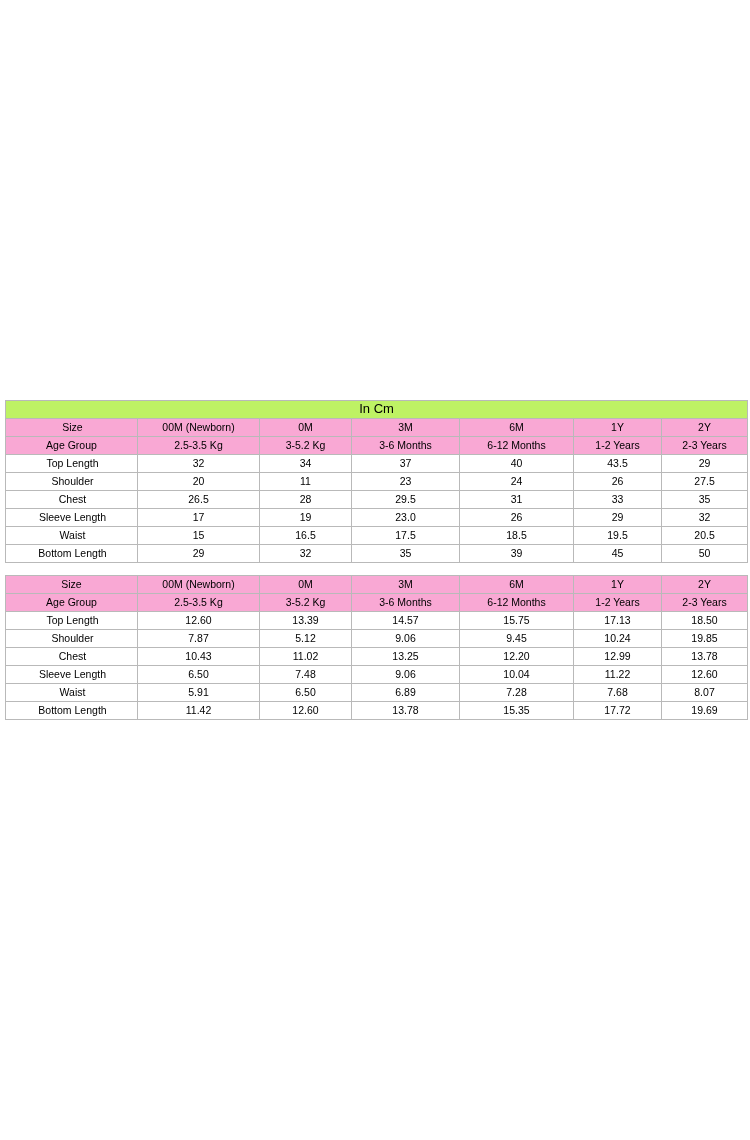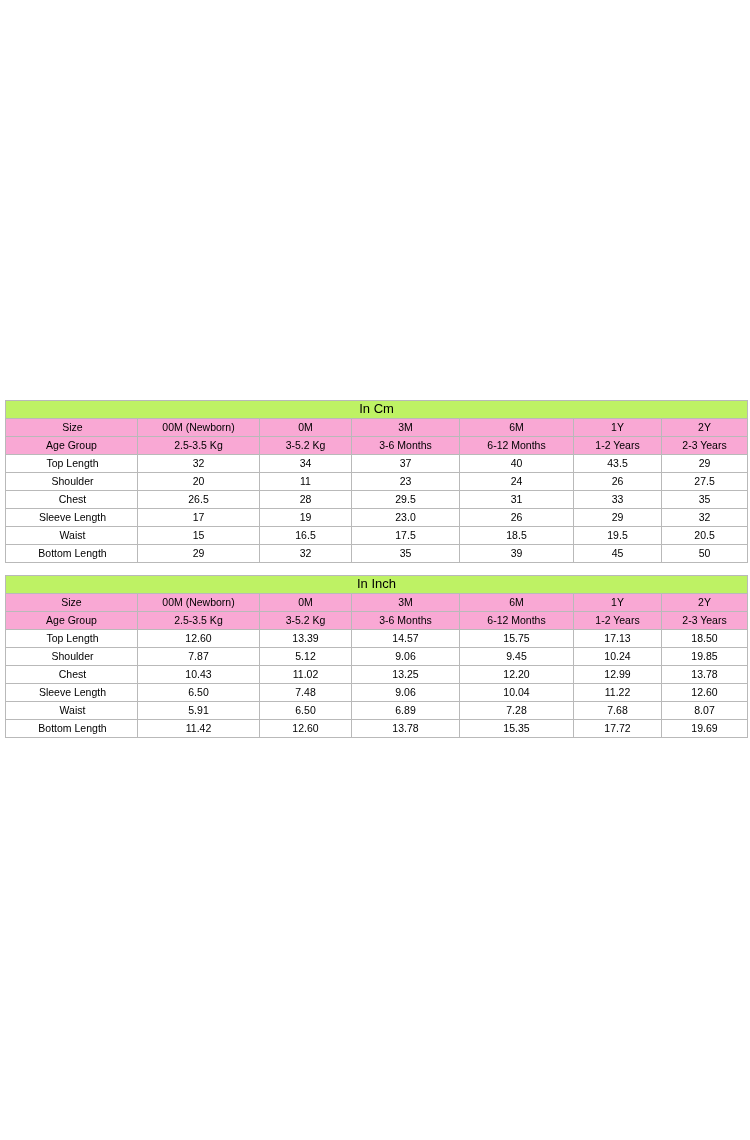--- a/index.html
+++ b/index.html
@@ -169,23 +169,20 @@
       <colgroup>
         <col class="c-label">
           <col class="c-1">
           <col class="c-2">
           <col class="c-3">
           <col class="c-4">
           <col class="c-5">
           <col class="c-6">
       </colgroup>
       <tbody>
-        <tr class="title-row">
-          <td colspan="7">In Inch</td>
-        </tr>
         <tr class="head-row">
           <td>Size</td>
           <td>00M (Newborn)</td>
           <td>0M</td>
           <td>3M</td>
           <td>6M</td>
           <td>1Y</td>
           <td>2Y</td>
         </tr>
         <tr class="head-row">

